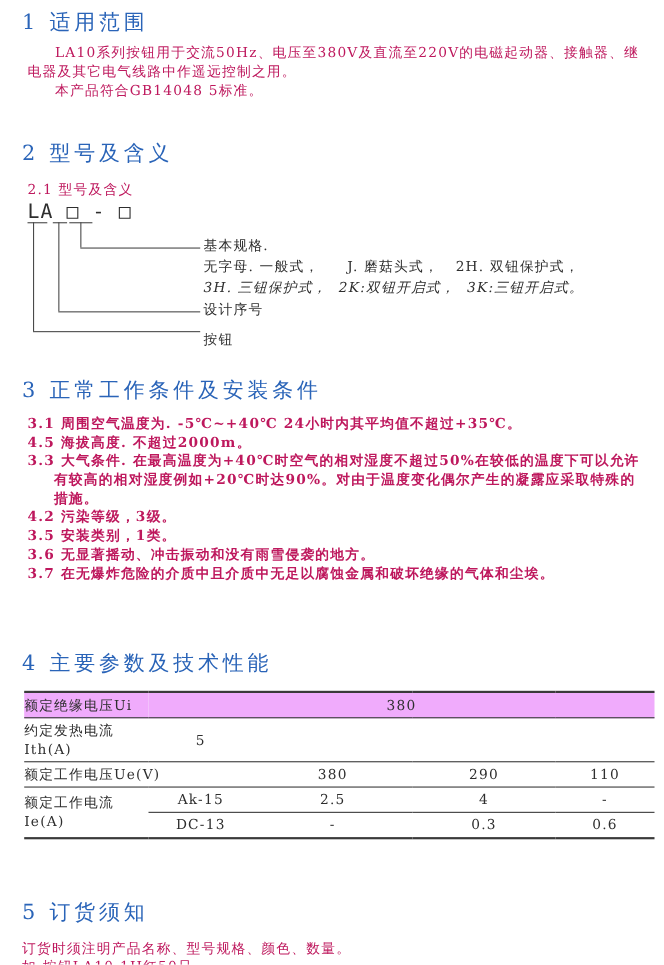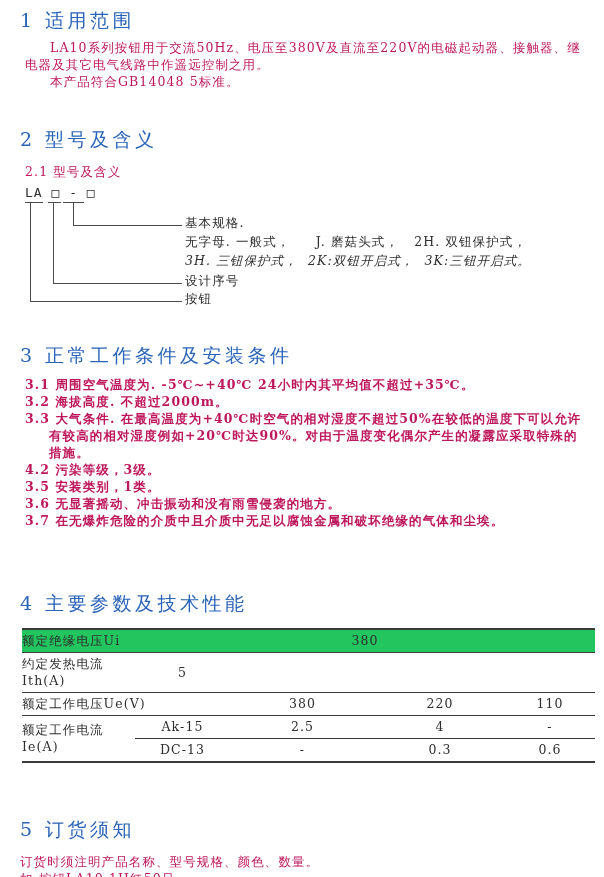--- a/index.html
+++ b/index.html
@@ -30,21 +30,21 @@
     line-height: 17px;
     letter-spacing: 1.1px;
     color: #be185d;
   }
   .para { margin: 0 20px 0 25px; text-indent: 2em; }
   .p1 { margin-top: 7px; }
   .sub-h { margin: 12px 0 0 25px; }
   .model-code {
     margin: 5px 0 0 25px;
     font-family: "DejaVu Sans Mono", "Liberation Mono", monospace;
-    font-size: 13px;
+    font-size: 18px;
     line-height: 15px;
     letter-spacing: 1px;
   }
   .diagram {
     position: relative;
     margin-left: 25px;
     margin-top: 2px;
     height: 104px;
   }
   .dline { position: absolute; background: #4a4a4a; }
@@ -69,21 +69,21 @@
     font-size: 12.5px;
     letter-spacing: 1.1px;
   }
   table.params td {
     padding: 2px 0 3px 0;
     line-height: 17px;
     vertical-align: middle;
   }
   td.lbl { text-align: left; padding-left: 12px; }
   td.val { text-align: center; }
-  tr.row-hl td { background: #22c55e; }
+  tr.row-hl td { background: #f0abfc; }
   tr.row-hl td, tr.row-b td { border-bottom: 1px solid #3a3a3a; }
   tr.sub-row-1 td.divided { border-bottom: 1px solid #3a3a3a; }
   .order-line-1 { margin: 12px 0 0 20px; }
   .order-line-2 { margin: 0 0 0 20px; }
   .mt-s2 { margin-top: 38px; }
   .mt-s3 { margin-top: 38px; }
   .mt-s4 { margin-top: 63px; }
   .mt-s5 { margin-top: 55px; }
 </style>
 </head>
@@ -119,32 +119,32 @@
       <div class="dline" style="left:48px;top:0; width:1px; height:23px;"></div>
 
       <div class="dline" style="left:48px;top:23px;width:109px;height:1px;"></div>
       <div class="dline" style="left:28px;top:81px;width:129px;height:1px;"></div>
       <div class="dline" style="left:5px; top:99px;width:152px;height:1px;"></div>
 
       <div class="dlabel" style="top:12px;">基本规格.</div>
       <div class="dlabel" style="top:31px;">无字母. 一般式，     J. 磨菇头式，   2H. 双钮保护式，</div>
       <div class="dlabel" style="top:50px;font-style:italic;">3H. 三钮保护式，  2K:双钮开启式，  3K:三钮开启式。</div>
       <div class="dlabel" style="top:70px;">设计序号</div>
-      <div class="dlabel" style="top:88px;">按钮</div>
+      <div class="dlabel" style="top:98px;">按钮</div>
     </div>
   </div>
 
   <div>
     <h2 class="sec-h mt-s3">
         <span class="sec-num">3</span>
         <span class="sec-title">正常工作条件及安装条件</span>
       </h2>
     <div class="body-text cond-list">
       <p class="cond-item">3.1 周围空气温度为. -5℃~+40℃ 24小时内其平均值不超过+35℃。</p>
-      <p class="cond-item">3.2 海拔高度. 不超过2000m。</p>
+      <p class="cond-item">4.5 海拔高度. 不超过2000m。</p>
       <p class="cond-item">3.3 大气条件. 在最高温度为+40℃时空气的相对湿度不超过50%在较低的温度下可以允许有较高的相对湿度例如+20℃时达90%。对由于温度变化偶尔产生的凝露应采取特殊的措施。</p>
       <p class="cond-item">4.2 污染等级，3级。</p>
       <p class="cond-item">3.5 安装类别，1类。</p>
       <p class="cond-item">3.6 无显著摇动、冲击振动和没有雨雪侵袭的地方。</p>
       <p class="cond-item">3.7 在无爆炸危险的介质中且介质中无足以腐蚀金属和破坏绝缘的气体和尘埃。</p>
     </div>
   </div>
 
   <div>
     <h2 class="sec-h mt-s4">
@@ -166,21 +166,21 @@
           <td class="val" colspan="4">380</td>
         </tr>
         <tr class="row-b">
           <td class="lbl">约定发热电流Ith(A)</td>
           <td class="val">5</td>
           <td colspan="3"></td>
         </tr>
         <tr class="row-b">
           <td class="lbl" colspan="2">额定工作电压Ue(V)</td>
           <td class="val">380</td>
-          <td class="val">220</td>
+          <td class="val">290</td>
           <td class="val">110</td>
         </tr>
         <tr class="sub-row-1">
           <td class="lbl" rowspan="2">额定工作电流Ie(A)</td>
           <td class="val divided">Ak-15</td>
           <td class="val divided">2.5</td>
           <td class="val divided">4</td>
           <td class="val divided">-</td>
         </tr>
         <tr>

